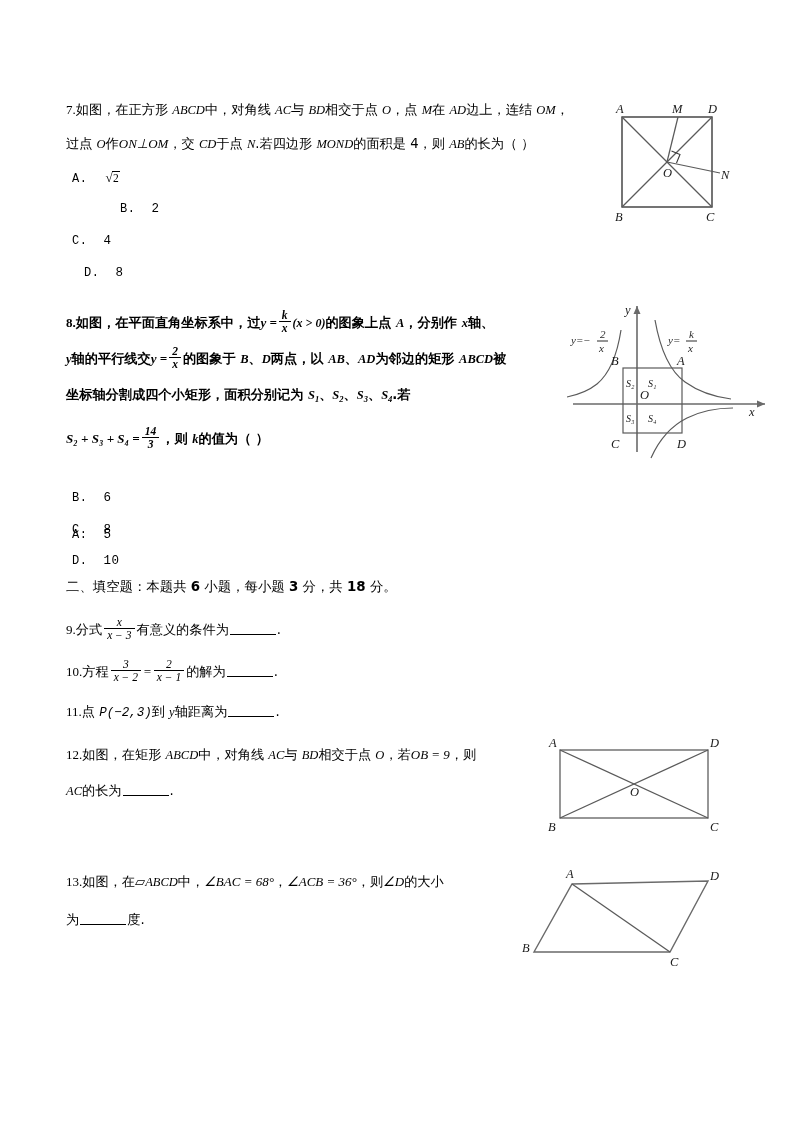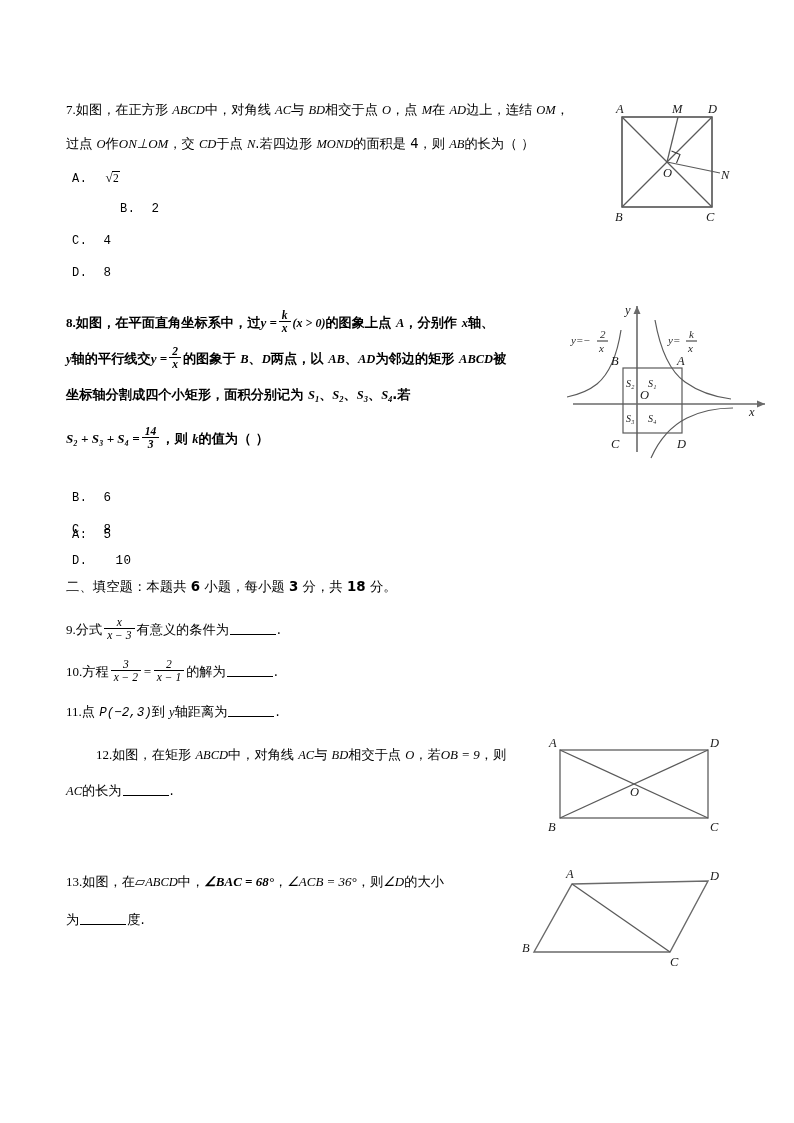--- a/index.html
+++ b/index.html
@@ -125,21 +125,21 @@
     </span>
   </div>
   <div class="opt" style="left:72px; top:202px;margin-left:48px;">
     <span class="optlabel">B.</span>
     <span style="margin-left:8px;">2</span>
   </div>
   <div class="opt" style="left:72px; top:234px;">
     <span class="optlabel">C.</span>
     <span style="margin-left:8px;">4</span>
   </div>
-  <div class="opt" style="left:72px; top:266px;text-align:center;">
+  <div class="opt" style="left:84px; top:266px;text-align:center;">
     <span class="optlabel">D.</span>
     <span style="margin-left:8px;">8</span>
   </div>
 
   <div class="figure" style="left:600px; top:95px;">
     <svg width="150" height="130" viewBox="0 0 150 130">
       <g stroke="#5a5a5a" stroke-width="1.25" fill="none">
 
         <rect x="22" y="22" width="90" height="90" stroke="#3a3a3a" stroke-width="1.4"></rect>
 
@@ -184,21 +184,21 @@
   <div class="opt" style="left:72px; top:491px;">
     <span class="optlabel">B.</span>
     <span style="margin-left:8px;">6</span>
   </div>
   <div class="opt" style="left:72px; top:523px;">
     <span class="optlabel">C.</span>
     <span style="margin-left:8px;">8</span>
   </div>
   <div class="opt" style="left:72px; top:554px;">
     <span class="optlabel">D.</span>
-    <span style="margin-left:20px;">10</span>
+    <span style="margin-left:8px;">10</span>
   </div>
 
   <div class="figure" style="left:553px; top:292px;">
     <svg width="228" height="170" viewBox="0 0 228 170">
       <g fill="none" stroke="#6a6a6a" stroke-width="1.2">
 
         <line x1="20" y1="112" x2="212" y2="112" stroke="#6a6a6a" stroke-width="1.6"></line>
         <line x1="84" y1="160" x2="84" y2="14" stroke="#6a6a6a" stroke-width="1.6"></line>
 
         <path d="M 212 112 L 204 108.5 L 204 115.5 Z" fill="#6a6a6a" stroke="none"></path>
@@ -258,21 +258,21 @@
     </div>
   </div>
 
   <div class="qblock" style="left:66px; top:695px; width:420px;">
     <div style="white-space:nowrap;">
       <span class="num">11.</span><span class="cn">点 </span><span class="mi" style="font-size:12.5px;font-family:Liberation Mono, monospace;">P(−2,3)</span><span class="cn">到 </span><span class="mi">y</span><span class="cn">轴距离为</span><span class="blankline"></span><span class="cn">.</span>
     </div>
   </div>
 
   <div class="qblock" style="left:66px; top:737px; width:470px; line-height:36px;">
-    <div style="white-space:nowrap;text-align:center;">
+    <div style="white-space:nowrap;">
       <span class="num">12.</span><span class="cn">如图，在矩形 </span><span class="mi">ABCD</span><span class="cn">中，对角线 </span><span class="mi">AC</span><span class="cn">与 </span><span class="mi">BD</span><span class="cn">相交于点 </span><span class="mi">O</span><span class="cn">，若</span><span class="mi" style="font-size:13px;">OB = 9</span><span class="cn">，则</span>
     </div>
     <div style="white-space:nowrap;">
       <span class="mi">AC</span><span class="cn">的长为</span><span class="blankline"></span><span class="cn">.</span>
     </div>
   </div>
 
   <div class="figure" style="left:530px; top:736px;">
     <svg width="250" height="110" viewBox="0 0 250 110">
       <g fill="none" stroke="#5a5a5a" stroke-width="1.3">
@@ -284,21 +284,21 @@
       <text class="lbl" x="19" y="11">A</text>
       <text class="lbl" x="180" y="11">D</text>
       <text class="lbl" x="100" y="60">O</text>
       <text class="lbl" x="18" y="95">B</text>
       <text class="lbl" x="180" y="95">C</text>
     </svg>
   </div>
 
   <div class="qblock" style="left:66px; top:863px; width:470px; line-height:37px;">
     <div style="white-space:nowrap;">
-      <span class="num">13.</span><span class="cn">如图，在▱</span><span class="mi">ABCD</span><span class="cn">中，</span><span class="mi" style="font-size:13px;font-weight:bold;">∠BAC = 68°</span><span class="cn">，</span><span class="mi" style="font-size:13px;">∠ACB = 36°</span><span class="cn">，则</span><span class="mi" style="font-size:13px;">∠D</span><span class="cn">的大小</span>
+      <span class="num">13.</span><span class="cn">如图，在▱</span><span class="mi">ABCD</span><span class="cn">中，</span><span class="mi" style="font-size:13px;">∠BAC = 68°</span><span class="cn">，</span><span class="mi" style="font-size:13px;">∠ACB = 36°</span><span class="cn">，则</span><span class="mi" style="font-size:13px;">∠D</span><span class="cn">的大小</span>
     </div>
     <div style="white-space:nowrap;">
       <span class="cn">为</span><span class="blankline"></span><span class="cn">度.</span>
     </div>
   </div>
 
   <div class="figure" style="left:520px; top:856px;">
     <svg width="250" height="120" viewBox="0 0 250 120">
       <g fill="none" stroke="#5a5a5a" stroke-width="1.3">
 

